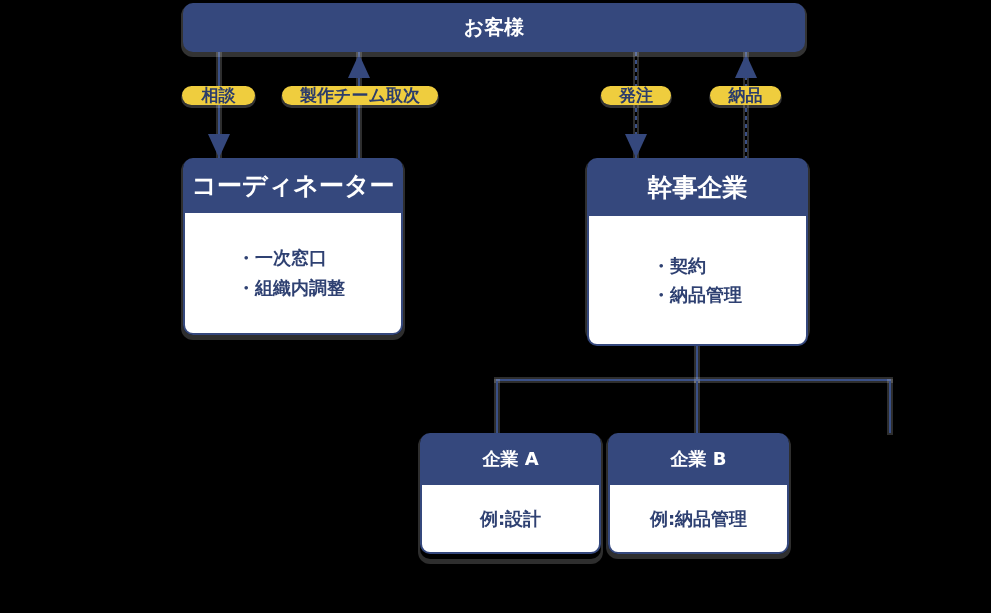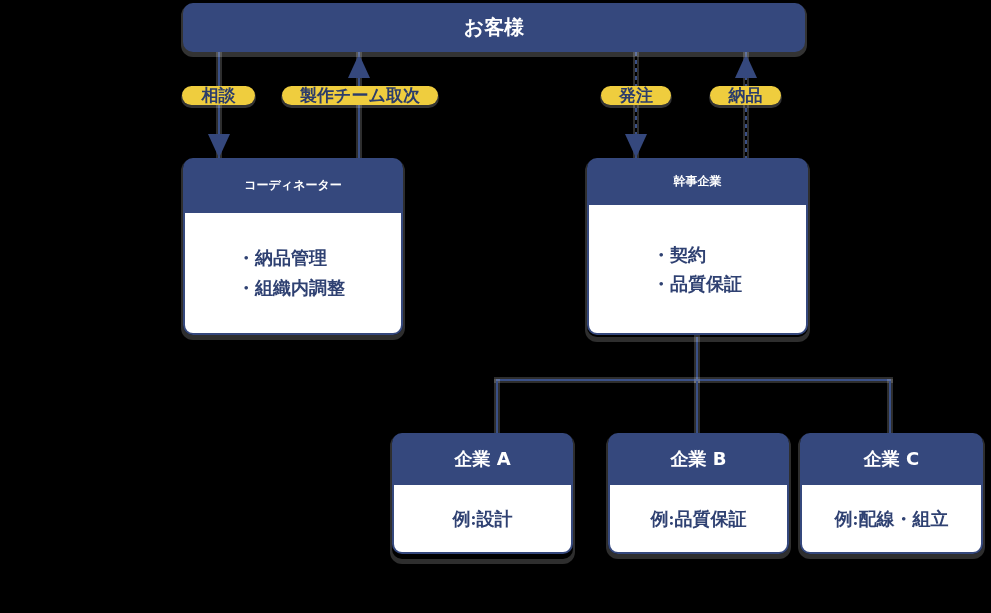--- a/index.html
+++ b/index.html
@@ -37,29 +37,29 @@
     display:flex; align-items:center; justify-content:center;
     color:#2B3C6B; font-weight:bold; font-size:17px;
     box-shadow:0 2px 0 1px rgba(255,255,255,0.20);
   }
   
   .node { position:absolute; border-radius:10px;
     box-shadow:0 3px 0 2px rgba(255,255,255,0.18); }
   .node-header {
     background:#35487D; color:#fff; font-weight:bold;
     display:flex; align-items:center; justify-content:center;
-    border-radius:10px 10px 0 0; font-size:12px;
+    border-radius:10px 10px 0 0; font-size:25px;
   }
   .node-body {
     background:#fff; border:2px solid #35487D; border-top:none;
     border-radius:0 0 10px 10px; color:#2F4172; font-weight:bold; font-size:18px;
     box-sizing:border-box;
   }
   .node-body.list { display:flex; flex-direction:column; justify-content:center; }
-  .node-body.center { display:flex; align-items:center; justify-content:center;font-family:Liberation Serif, serif; }
+  .node-body.center { display:flex; align-items:center; justify-content:center; }
   .list-item { line-height:30px; }
 </style>
 </head>
 <body>
 
 <div class="canvas">
 
   <div class="vline" style="left:218px; top:52px; height:106px;"></div>
   <div class="arrow down" style="left:208px; top:134px;"></div>
 
@@ -91,41 +91,37 @@
   <div class="pill" style="left:601px; width:70px;">
     <span>発注</span>
   </div>
   <div class="pill" style="left:710px; width:71px;">
     <span>納品</span>
   </div>
 
   <div class="node" style="left:183px; top:158px; width:220px; height:177px;">
     <div class="node-header" style="height:55px;">コーディネーター</div>
     <div class="node-body list" style="height:122px; padding-left:52px;">
-      <div class="list-item">・納品管理</div>
+      <div class="list-item">・一次窓口</div>
       <div class="list-item">・組織内調整</div>
     </div>
   </div>
 
   <div class="node" style="left:587px; top:158px; width:221px; height:179px;">
-    <div class="node-header" style="height:47px;">幹事企業</div>
+    <div class="node-header" style="height:58px;">幹事企業</div>
     <div class="node-body list" style="height:130px; padding-left:63px;">
       <div class="list-item" style="line-height:29px;">・契約</div>
-      <div class="list-item" style="line-height:29px;">・品質保証</div>
+      <div class="list-item" style="line-height:29px;">・納品管理</div>
     </div>
   </div>
 
-  <div class="node" style="left:392px; top:433px; width:181px; height:126px;">
+  <div class="node" style="left:420px; top:433px; width:181px; height:126px;">
     <div class="node-header" style="height:52px; font-size:18px;">企業 A</div>
     <div class="node-body center" style="height:69px;">例:設計</div>
   </div>
 
   <div class="node" style="left:608px; top:433px; width:181px; height:121px;">
     <div class="node-header" style="height:52px; font-size:18px;">企業 B</div>
-    <div class="node-body center" style="height:69px;">例:品質保証</div>
+    <div class="node-body center" style="height:69px;">例:納品管理</div>
   </div>
 
-  <div class="node" style="left:800px; top:433px; width:183px; height:121px;">
-    <div class="node-header" style="height:52px; font-size:18px;">企業 C</div>
-    <div class="node-body center" style="height:69px;">例:配線・組立</div>
-  </div>
 
 </div>
 
 </body></html>

